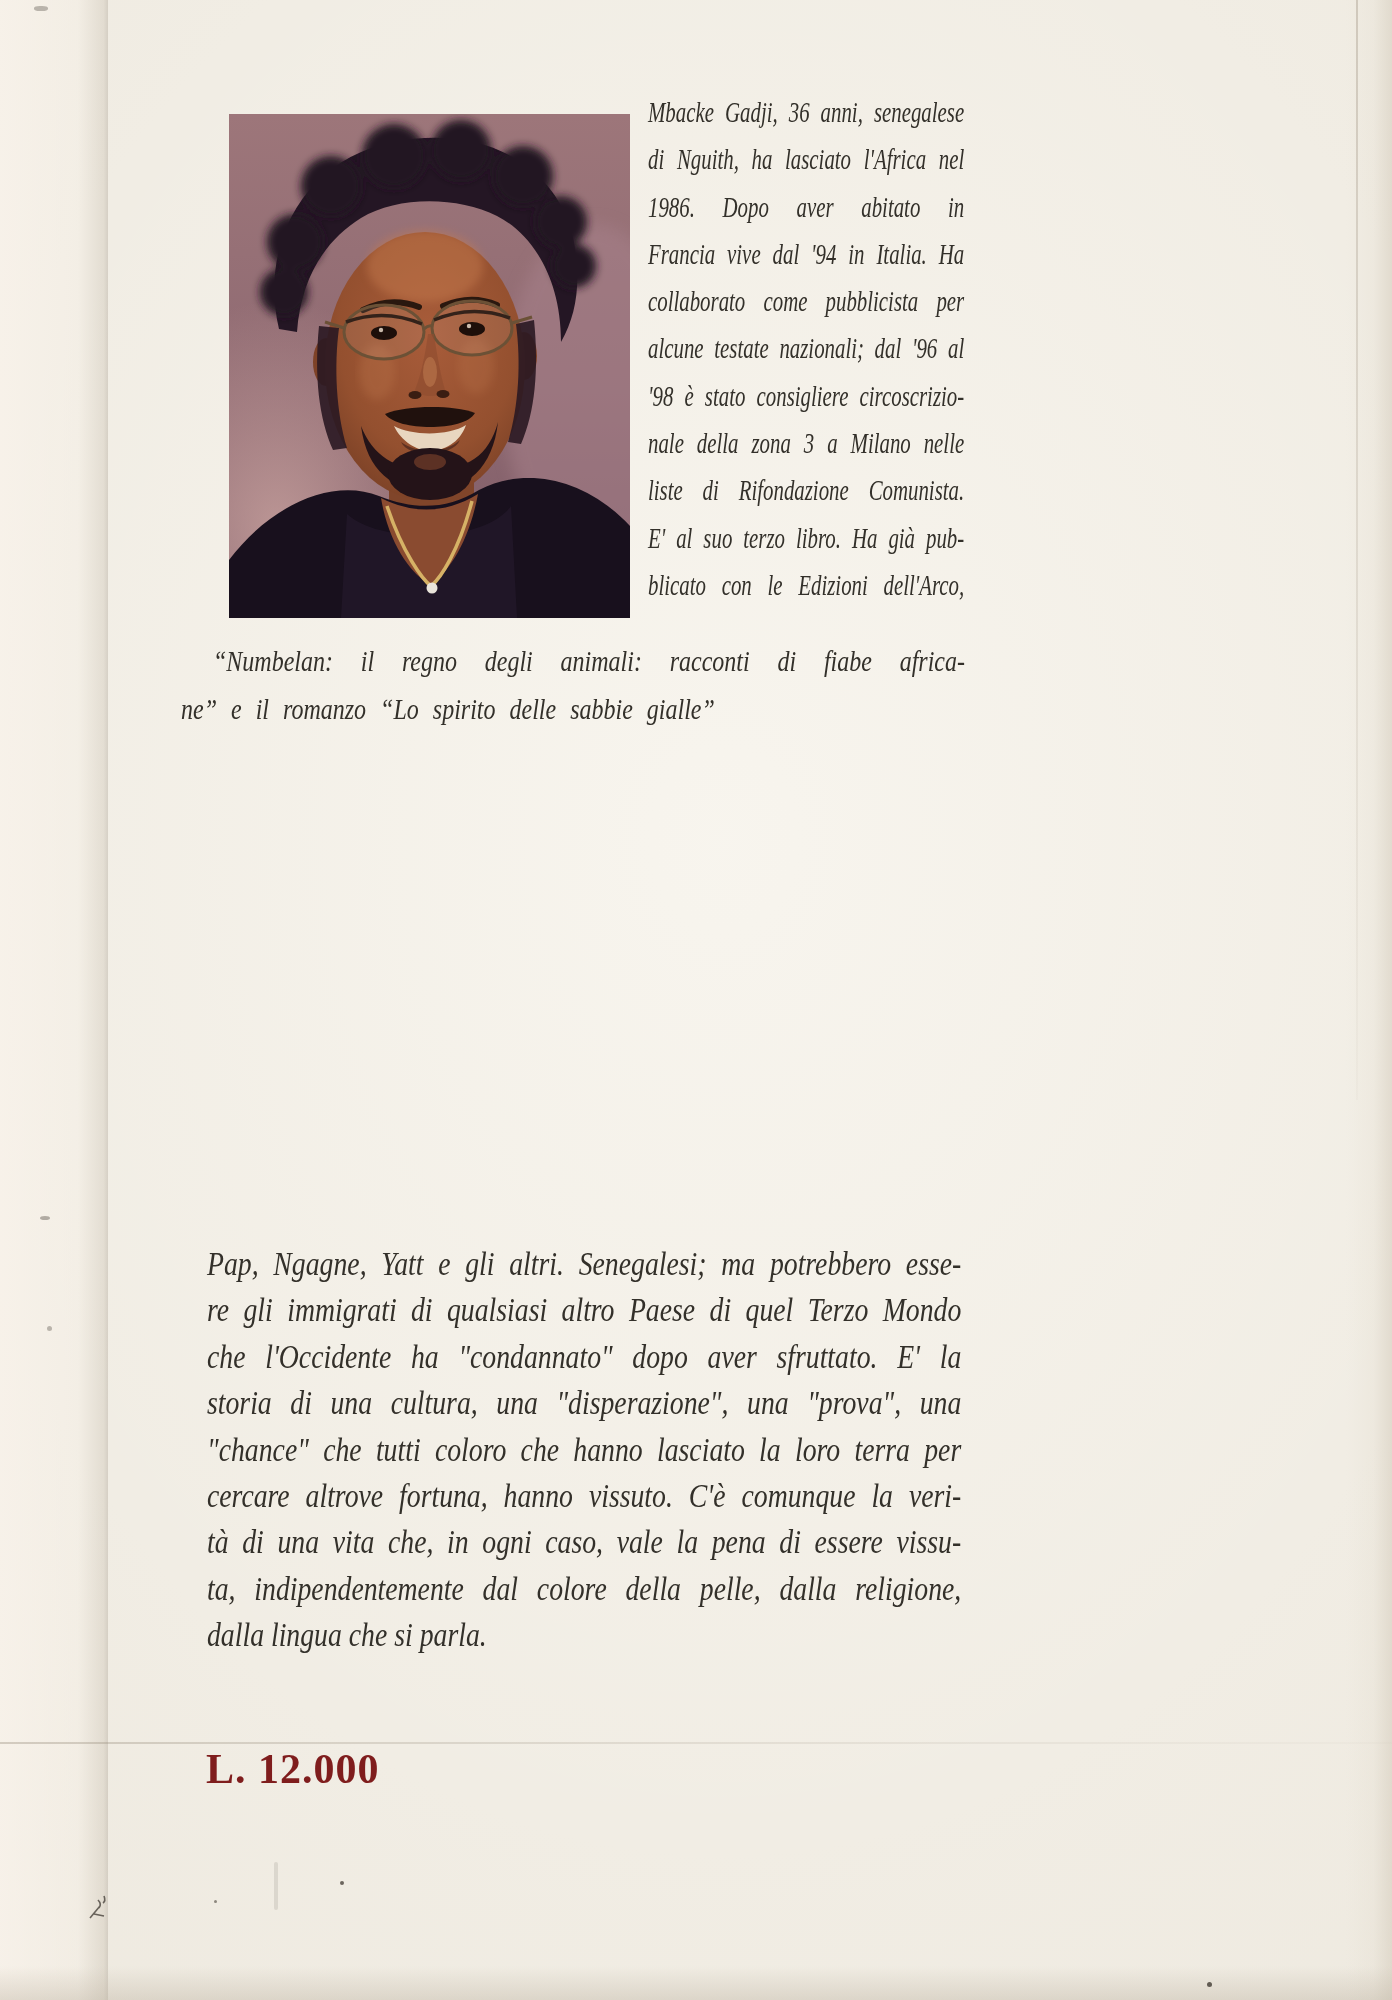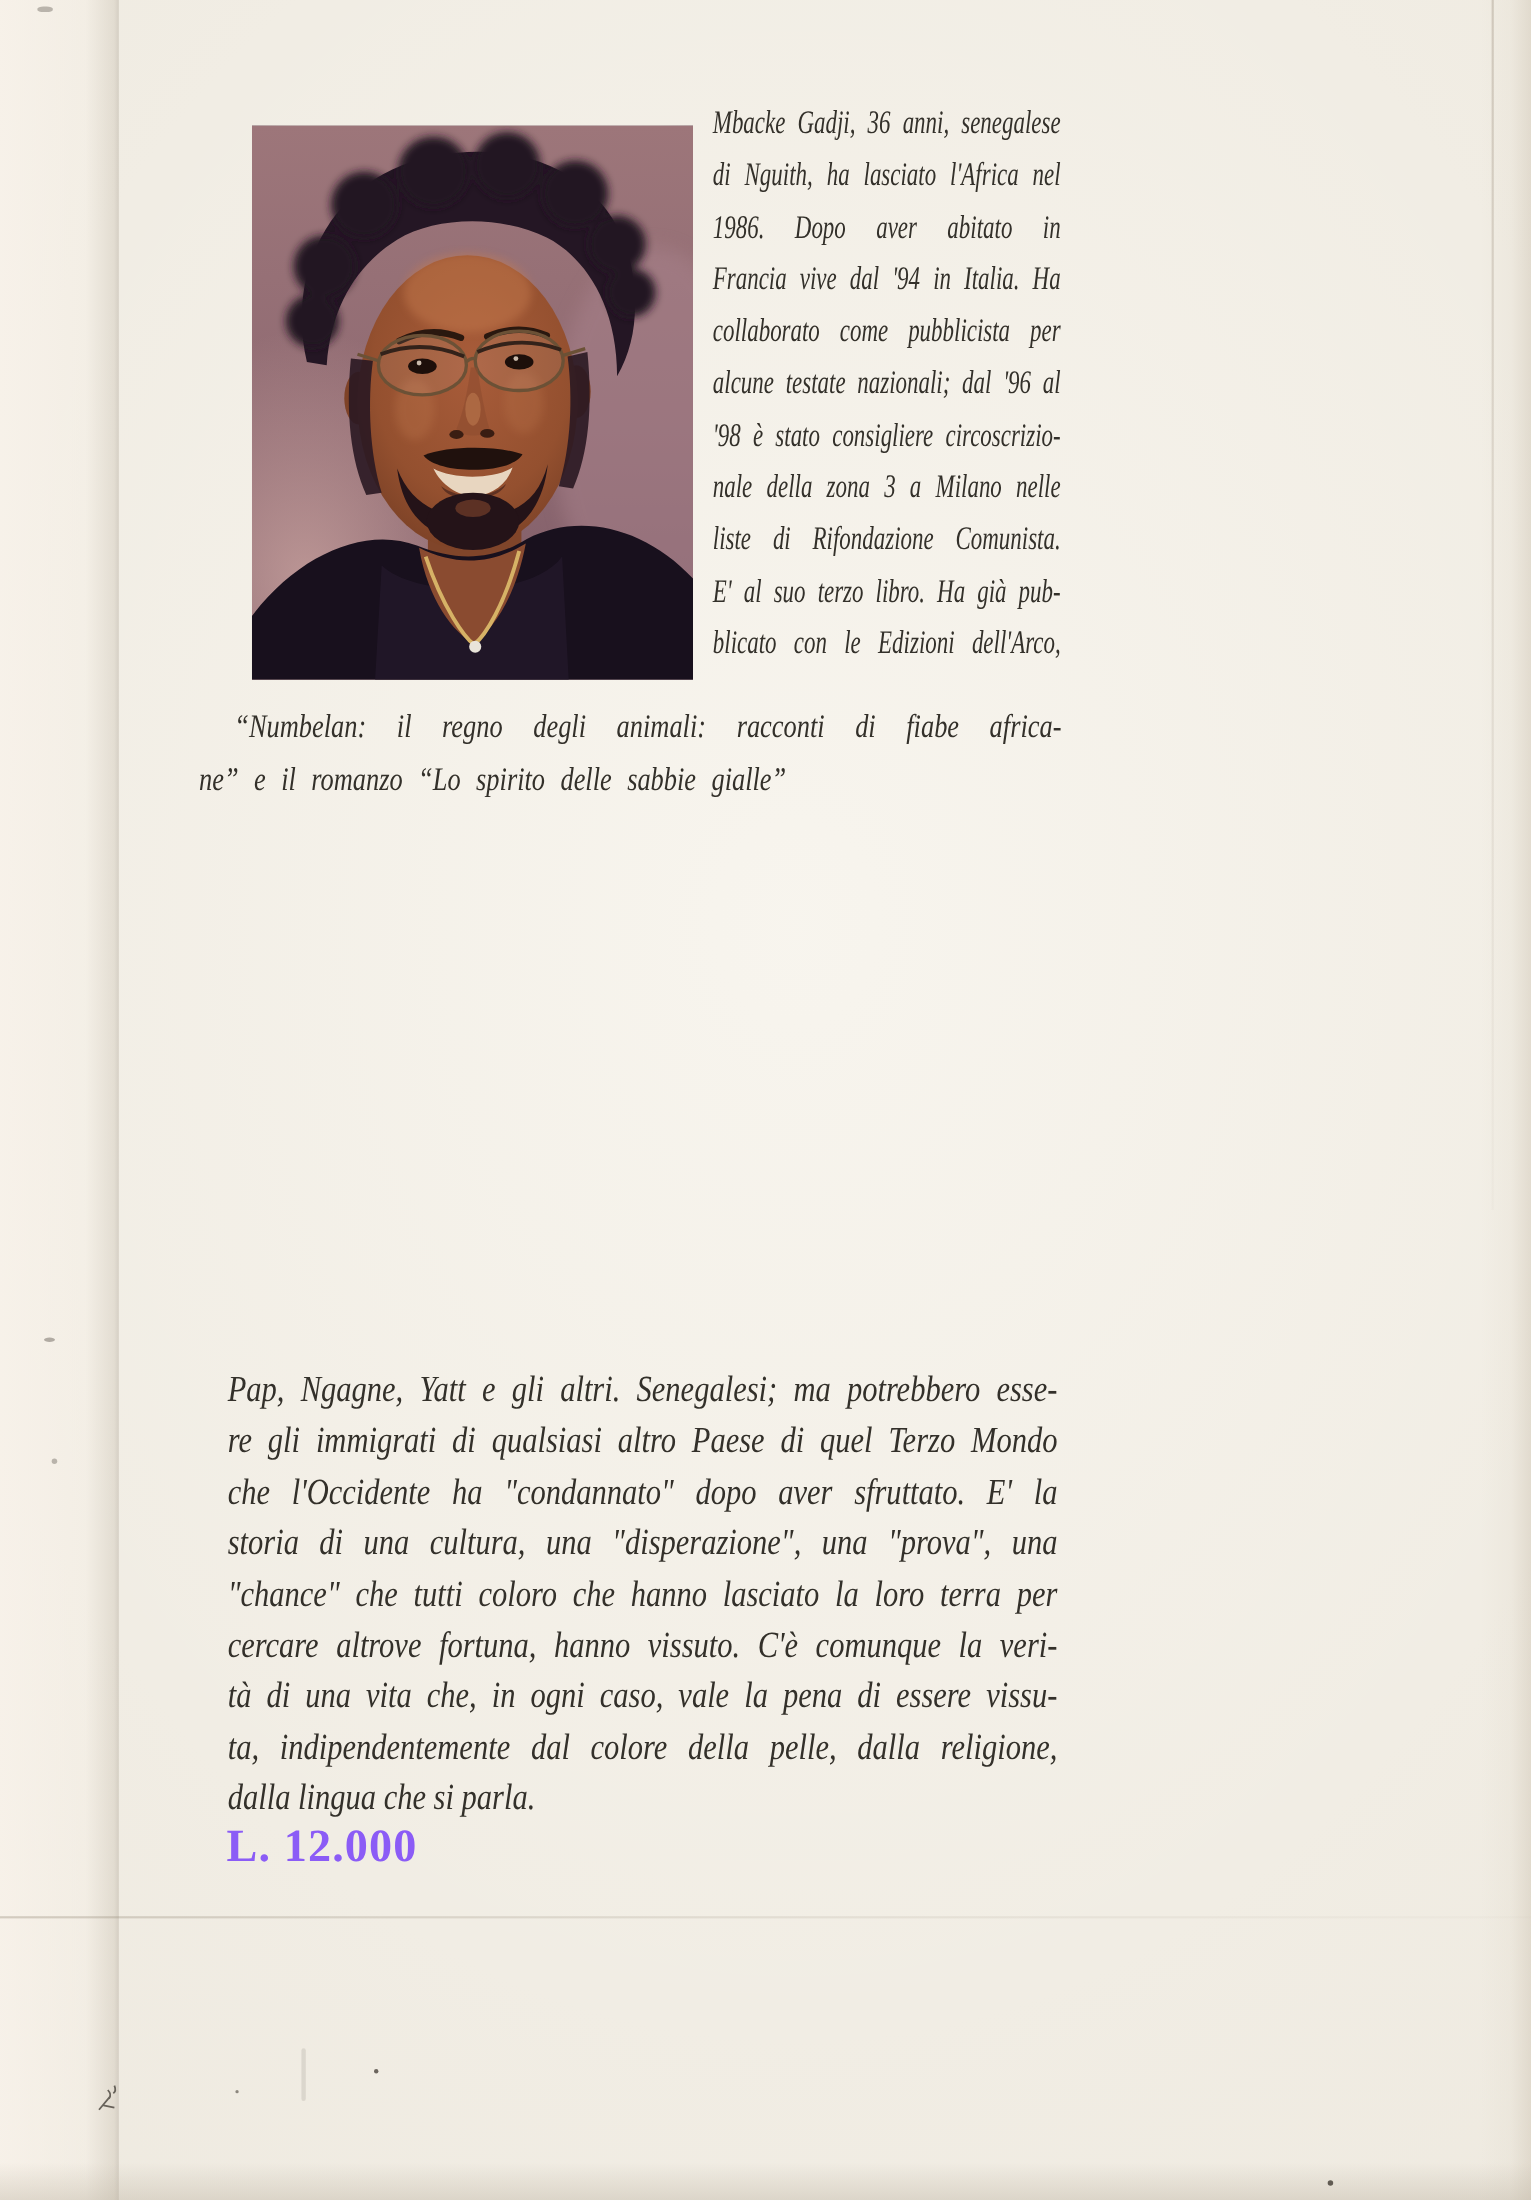--- a/index.html
+++ b/index.html
@@ -56,22 +56,22 @@
 
   #bio-full{left:181px;top:637px;width:980px;transform:scaleX(0.80);font-size:30px;}
   #bio-full .line{height:48px;line-height:48px;}
   #bio-full .line:first-child{padding-left:40px;}
   #bio-full .plainline{word-spacing:10px;}
 
   #synopsis{left:207px;top:1241px;width:911px;transform:scaleX(0.828);font-size:33.5px;}
   #synopsis .line{height:46.4px;line-height:46.4px;}
 
   #price{
-    position:absolute;left:206px;top:1655px;height:48px;line-height:48px;
-    font-size:42px;font-weight:700;font-style:normal;color:#8b5cf6;letter-spacing:1px;
+    position:absolute;left:206px;top:1745px;height:48px;line-height:48px;
+    font-size:42px;font-weight:700;font-style:normal;color:#7f1d1d;letter-spacing:1px;
   }
 </style>
 </head>
 <body>
 
 <div class="paper-vignette"></div>
 <div class="left-strip"></div>
 <div class="right-edge"></div>
 <div class="right-line"></div>
 <div class="bottom-edge"></div>

